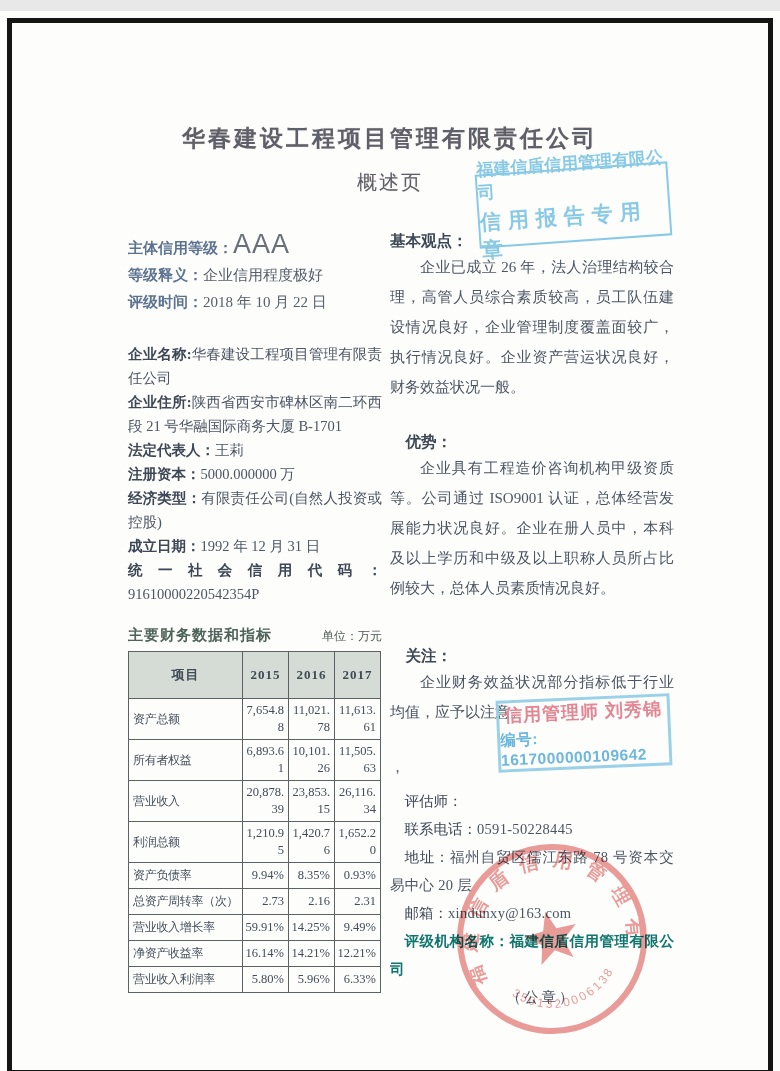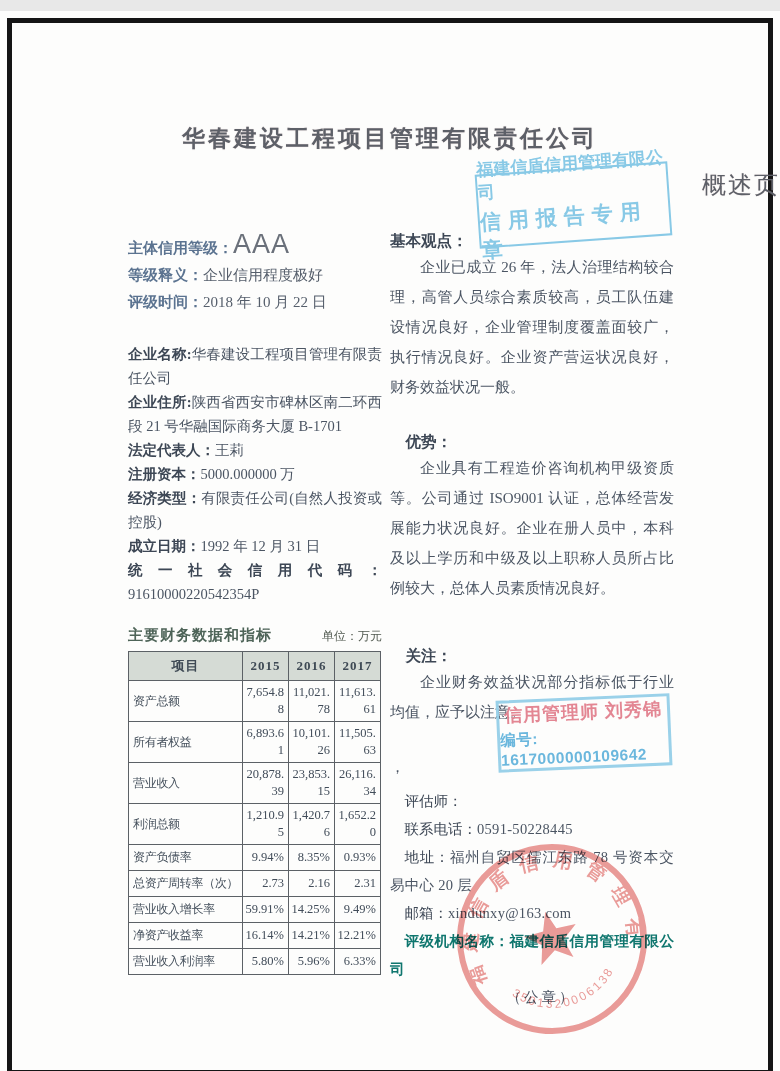--- a/index.html
+++ b/index.html
@@ -12,21 +12,21 @@
   }
   .frame { position:absolute; inset:7px; border:5px solid #151515; pointer-events:none; }
 
   .doc-title {
     position:absolute; top:112px; left:0; width:100%;
     text-align:center; font-size:23px; font-weight:600; letter-spacing:3px;
     color:#5d6068; text-shadow:0 0 1px rgba(150,100,100,.35);
   }
   .doc-subtitle {
     position:absolute; top:158px; left:0; width:100%;
-    text-align:right; font-size:24px; font-weight:500; letter-spacing:2px;
+    text-align:center; font-size:20px; font-weight:500; letter-spacing:2px;
     color:#5d6068; text-shadow:0 0 1px rgba(150,100,100,.3);
   }
 
   .left-col  { position:absolute; left:128px; top:220px; width:254px; }
   .right-col { position:absolute; left:390px; top:220px; width:284px; }
 
   
   .rating p { line-height:27px; font-size:15px; }
   .rating .lbl { color:#5b7390; font-weight:600; }
   .rating .val { color:#555e6b; }
@@ -43,21 +43,21 @@
   .fin-title { font-size:15px; font-weight:700; color:#4e6458; letter-spacing:1px; }
   .fin-unit  { font-size:12px; color:#50594f; }
   table.fin {
     margin-top:6px; width:252px; border-collapse:collapse; table-layout:fixed;
   }
   table.fin th, table.fin td { border:1.5px solid #5c6166; }
   table.fin col.c-label { width:114px; }
   table.fin col.c-year  { width:46px; }
   table.fin th {
     background:#d5dbd5; font-size:13px; font-weight:700; color:#3f4a55;
-    padding:5px 2px; letter-spacing:1px;
+    padding:14px 2px; letter-spacing:1px;
   }
   table.fin td.lbl-cell {
     font-size:12px; letter-spacing:-0.3px; white-space:nowrap;
     padding:4px 2px 4px 4px; color:#45505c; font-weight:500;
   }
   table.fin td.val-cell {
     font-size:12.5px; text-align:right; word-break:break-all;
     padding:3px 4px 3px 2px; line-height:17px; color:#414c59;
   }
   table.fin tr.tall td { height:38px; }

